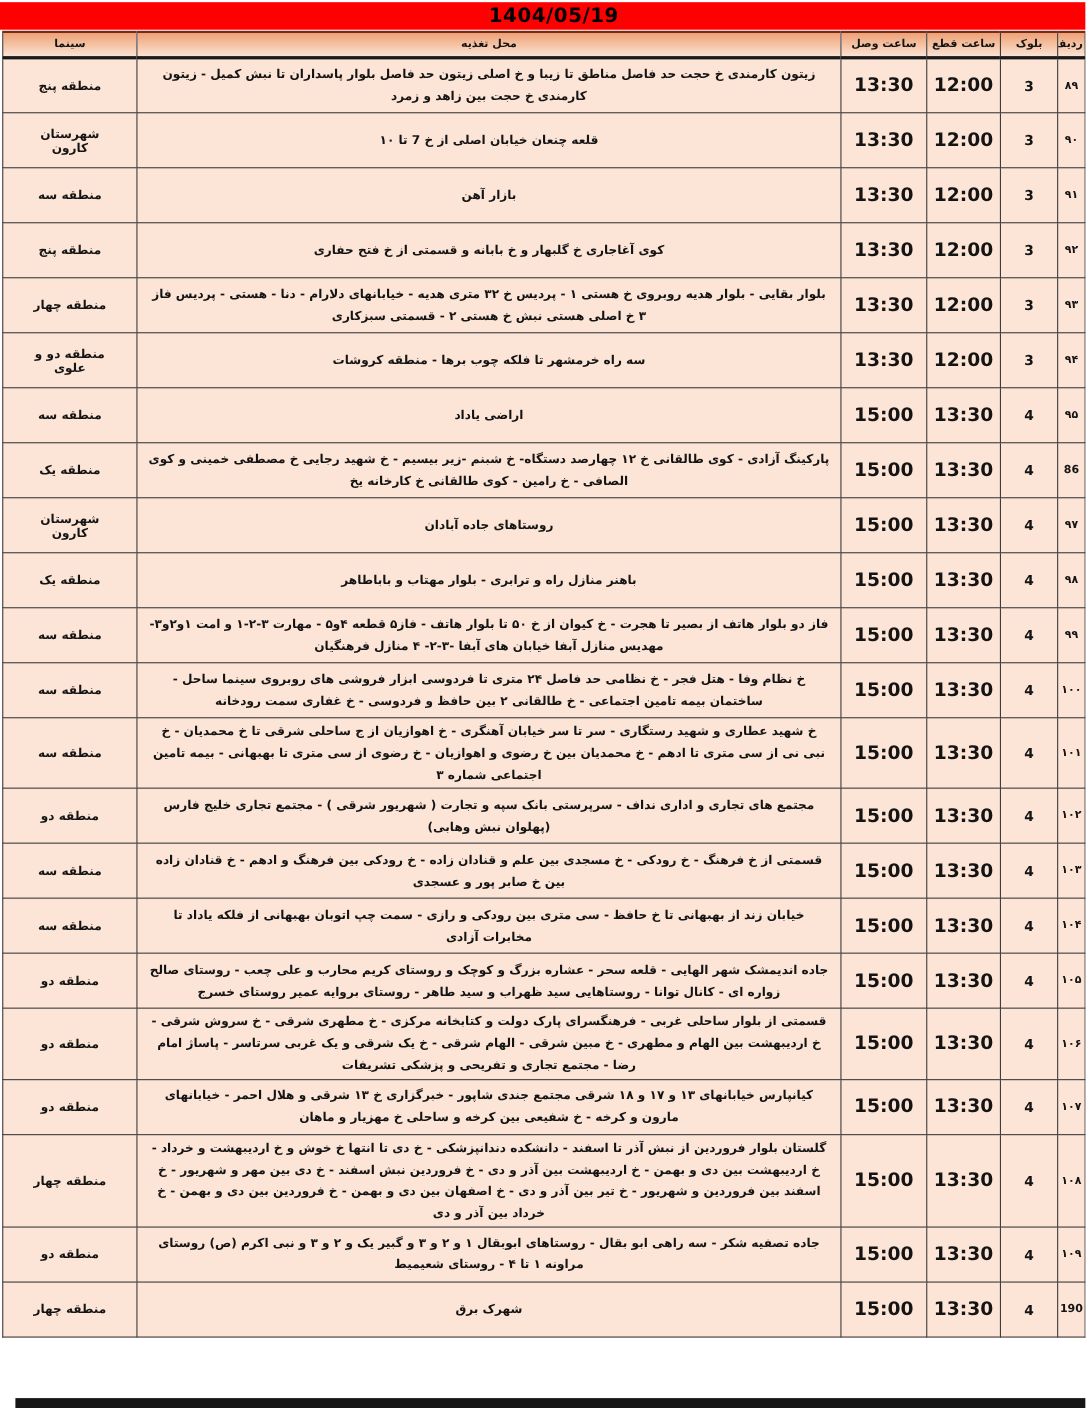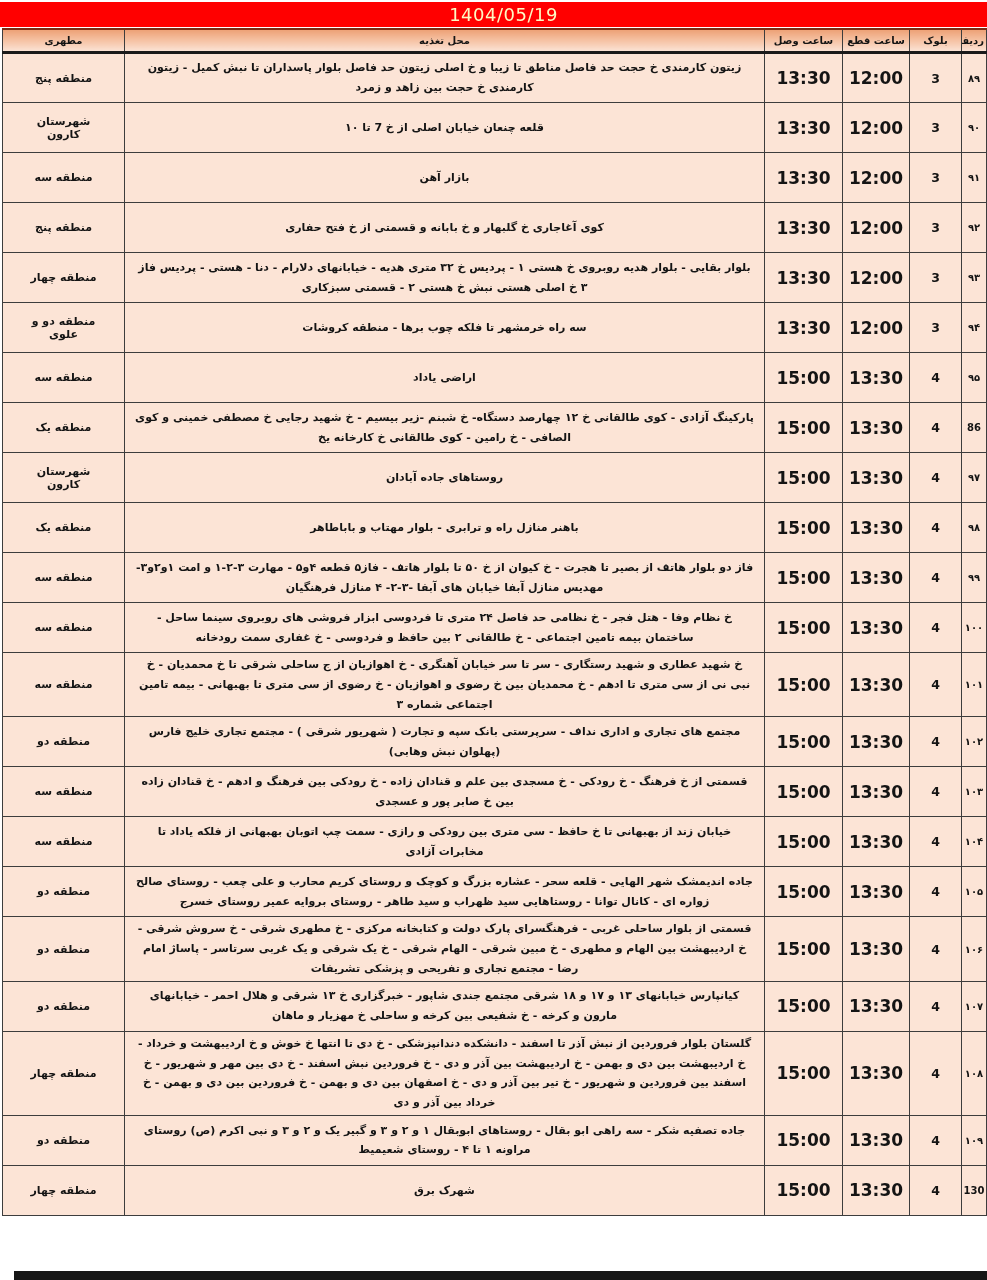--- a/index.html
+++ b/index.html
@@ -30,22 +30,22 @@
     border-bottom: 1px solid #e06a2b;
   }
   .date-band {
     margin: 2px 0 0 0;
     height: 25px;
     background: #ff0000;
     display: flex;
     align-items: center;
     justify-content: center;
     font-size: 18px;
-    font-weight: normal;
-    color: #fef9c3;
+    font-weight: bold;
+    color: #000000;
     letter-spacing: 0.5px;
     direction: ltr;
     padding-left: 20px;
   }
   table.outage {
     border-collapse: collapse;
     table-layout: fixed;
     width: 984px;
     margin: 1px 0 0 0;
     background: #fce4d6;
@@ -101,21 +101,21 @@
       <col style="width:640px">
       <col style="width:122px">
     </colgroup>
     <thead>
       <tr>
         <th>ردیف</th>
         <th>بلوک</th>
         <th>ساعت قطع</th>
         <th>ساعت وصل</th>
         <th>محل تغذیه</th>
-        <th>مطهری</th>
+        <th>سینما</th>
       </tr>
     </thead>
     <tbody>
         <tr>
           <td class="col-row">۸۹</td>
           <td class="col-block">3</td>
           <td class="col-cut">12:00</td>
           <td class="col-restore">13:30</td>
           <td class="col-feed">زیتون کارمندی خ حجت حد فاصل مناطق تا زیبا و خ اصلی زیتون حد فاصل بلوار پاسداران تا نبش کمیل - زیتون کارمندی خ حجت بین زاهد و زمرد</td>
           <td class="col-region">منطقه پنج</td>
@@ -274,21 +274,21 @@
         </tr>
         <tr>
           <td class="col-row">۱۰۹</td>
           <td class="col-block">4</td>
           <td class="col-cut">13:30</td>
           <td class="col-restore">15:00</td>
           <td class="col-feed">جاده تصفیه شکر - سه راهی ابو بقال - روستاهای ابوبقال ۱ و ۲ و ۳ و گبیر یک و ۲ و ۳ و نبی اکرم (ص) روستای مراونه ۱ تا ۴ - روستای شعیمیط</td>
           <td class="col-region">منطقه دو</td>
         </tr>
         <tr>
-          <td class="col-row">130</td>
+          <td class="col-row">190</td>
           <td class="col-block">4</td>
           <td class="col-cut">13:30</td>
           <td class="col-restore">15:00</td>
           <td class="col-feed">شهرک برق</td>
           <td class="col-region">منطقه چهار</td>
         </tr>
       </tbody>
   </table>
 
   <div class="bottom-strip"></div>

